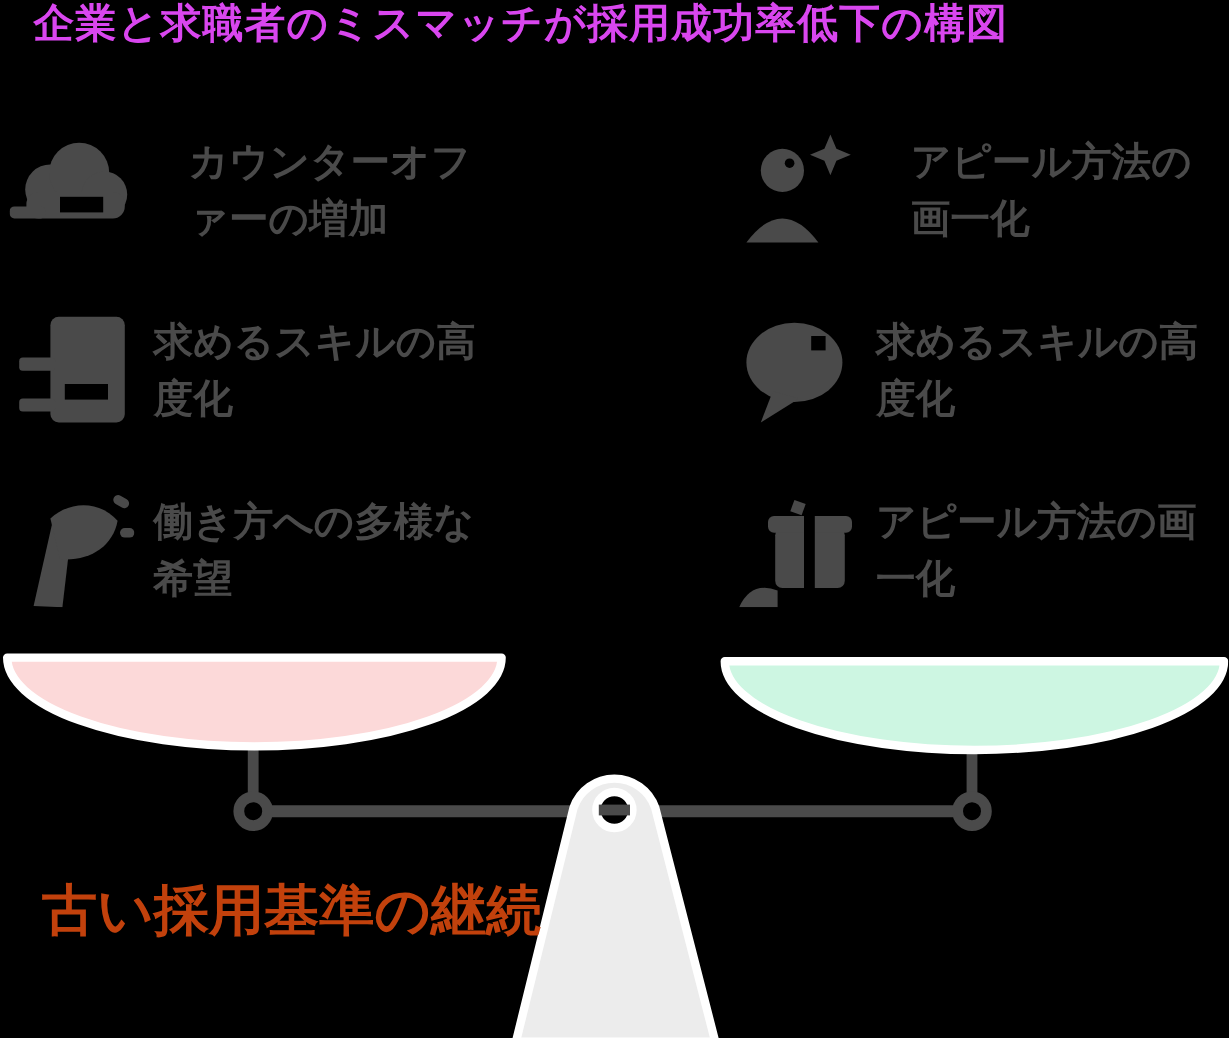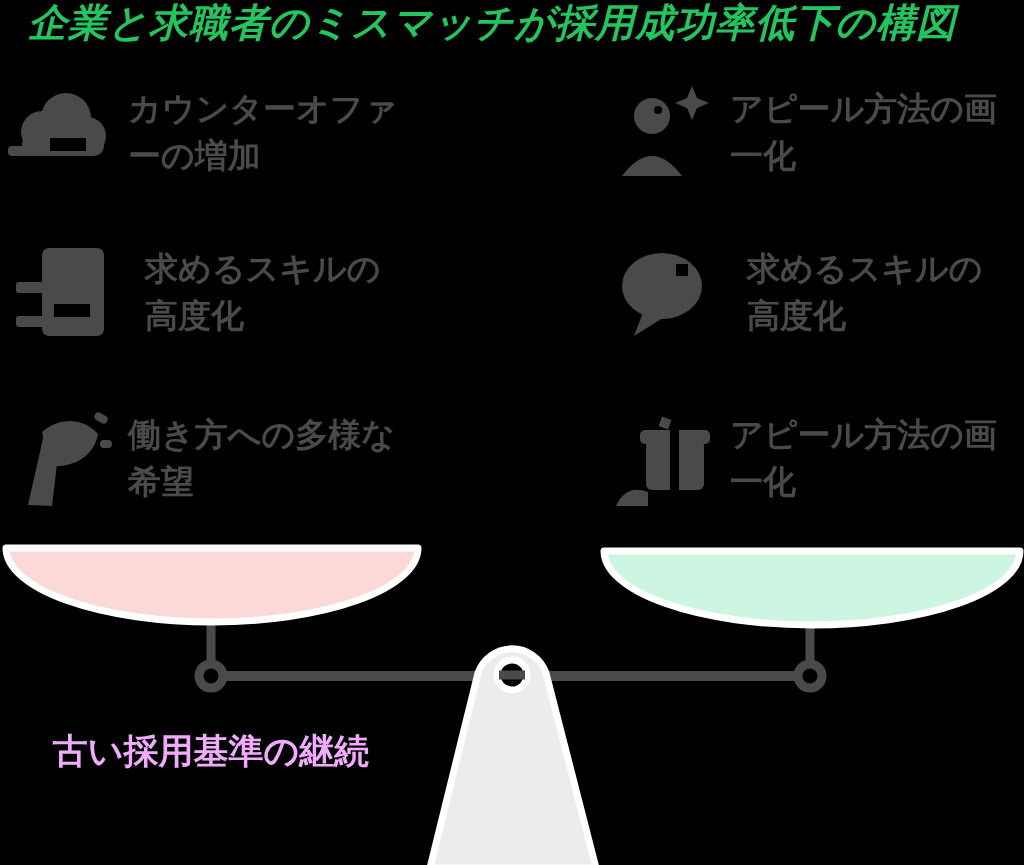--- a/index.html
+++ b/index.html
@@ -4,37 +4,37 @@
 <style>
   html,body{margin:0;padding:0;background:#000;}
   .canvas{
     position:relative;width:1024px;height:865px;overflow:hidden;
     background:#000;
     font-family:"DejaVu Sans","Liberation Sans",sans-serif;
     color:#4a4a4a;
   }
   .title{
     position:absolute;left:28px;top:2px;width:980px;
-    font-size:39px;font-weight:700;letter-spacing:1px;line-height:1.1;
-    color:#22c55e;white-space:nowrap;font-style:italic;
+    font-size:34px;font-weight:700;letter-spacing:1px;line-height:1.1;
+    color:#d946ef;white-space:nowrap;
   }
   .item{position:absolute;display:flex;align-items:flex-start;}
   .item .icon-box{flex:0 0 104px;height:96px;}
   .item .label{
     font-size:33px;font-weight:700;line-height:1.42;color:#4a4a4a;
     padding-top:2px;
   }
   .item.left-col{left:8px;width:400px;}
   .item.right-col{left:610px;width:400px;}
   .item .label{margin-left:16px;width:282px;}
-  .row1{top:84px;} .row2{top:244px;gap:17px;} .row3{top:410px;}
+  .row1{top:110px;gap:29px;} .row2{top:260px;} .row3{top:410px;}
   .scale-svg{position:absolute;left:0;top:0;width:1024px;height:865px;pointer-events:none;}
   .pan-label{
-    position:absolute;top:728px;width:352px;text-align:center;
-    font-size:35px;font-weight:700;color:#f0abfc;white-space:nowrap;
+    position:absolute;top:728px;width:352px;text-align:left;
+    font-size:46px;font-weight:700;color:#c2410c;white-space:nowrap;
   }
   .pan-label.left{left:35px;}
   .pan-label.right{left:634px;}
   .icon-box svg{display:block;}
 </style>
 </head>
 <body>
 
 <div class="canvas">
 

